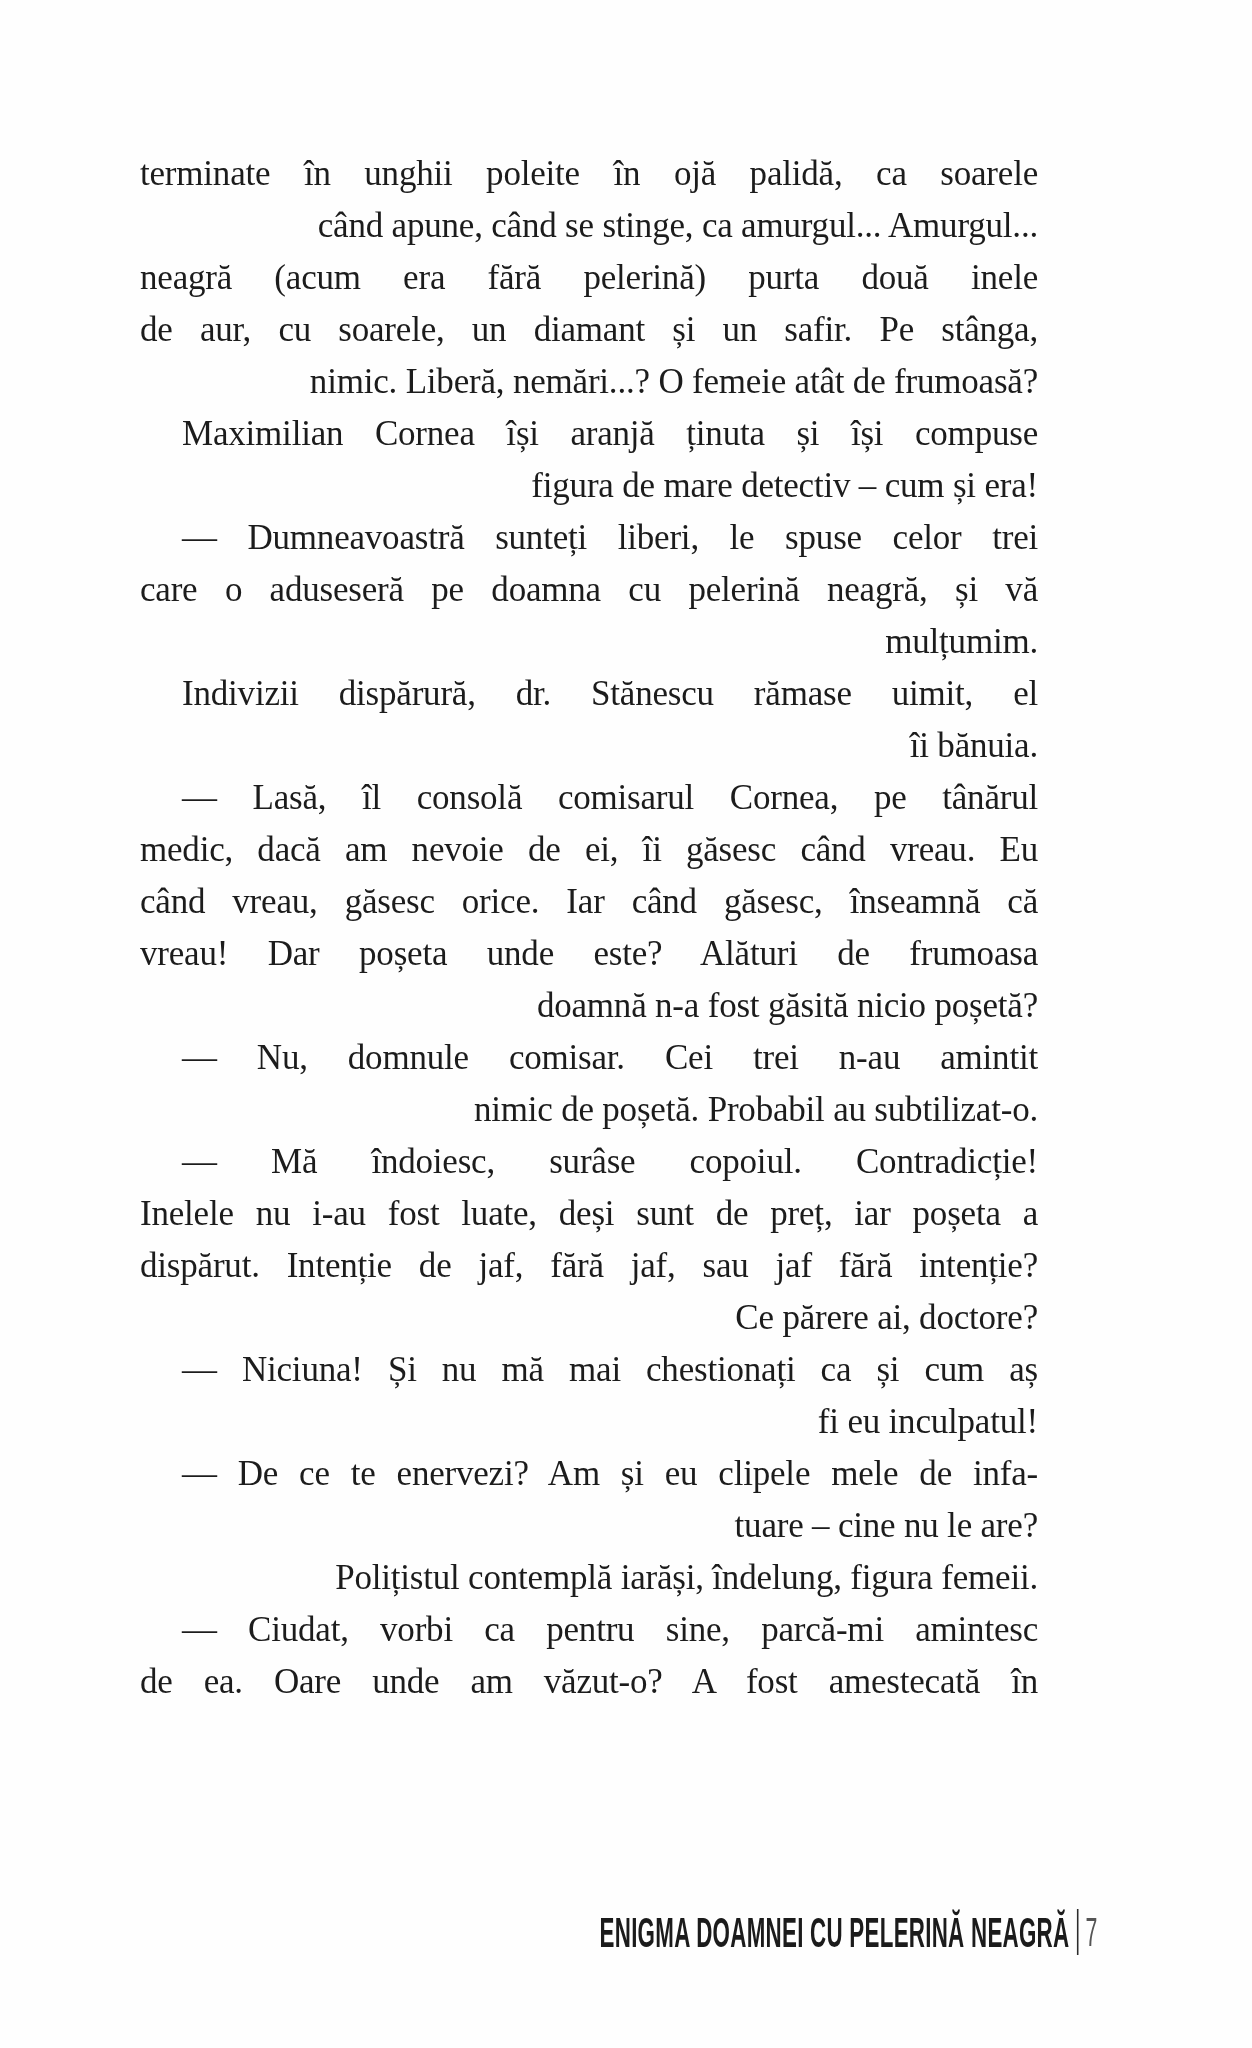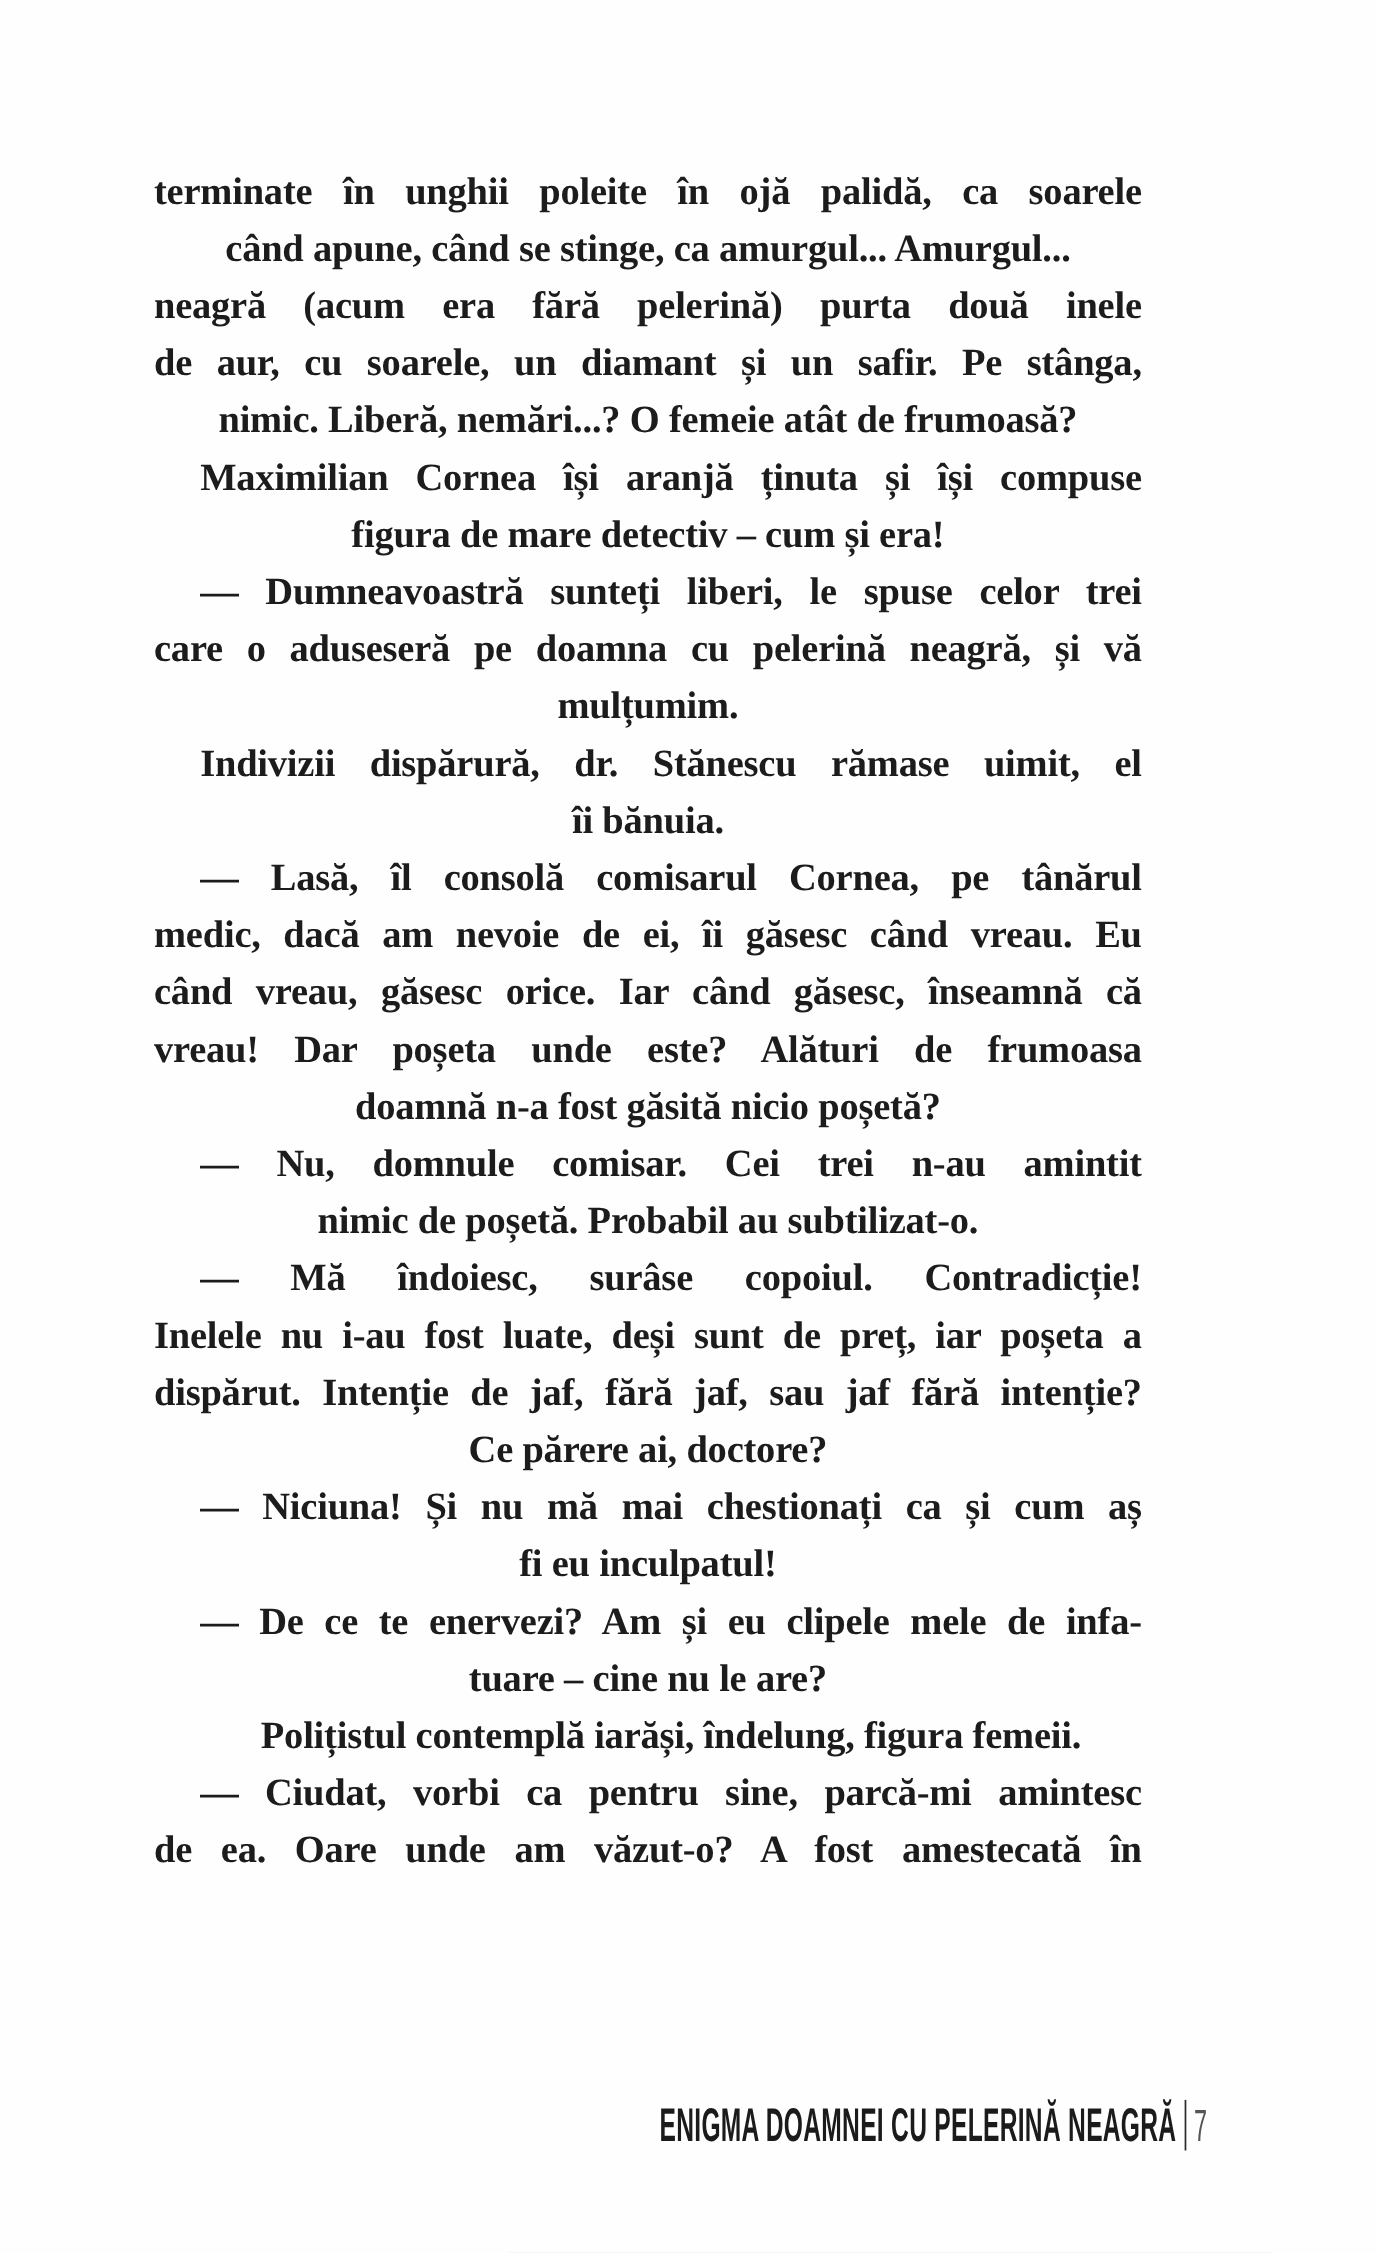--- a/index.html
+++ b/index.html
@@ -19,25 +19,25 @@
     position: absolute;
     left: 140px;
     top: 148px;
     width: 898px;
     color: #1c1c1c;
     font-family: "Liberation Serif", serif;
     font-size: 35px;
     line-height: 52px;
     letter-spacing: -0.2px;
   }
-  .paragraph { margin: 0; font-weight: bold; }
+  .paragraph { margin: 0; }
   .line {
     height: 52px;
     overflow: hidden;
-    text-align: center;
+    text-align: right;
     white-space: normal;
   }
   .line.just {
     text-align: justify;
     text-align-last: justify;
   }
   .line.indent {
     text-indent: 42px;
   }
   .footer {

